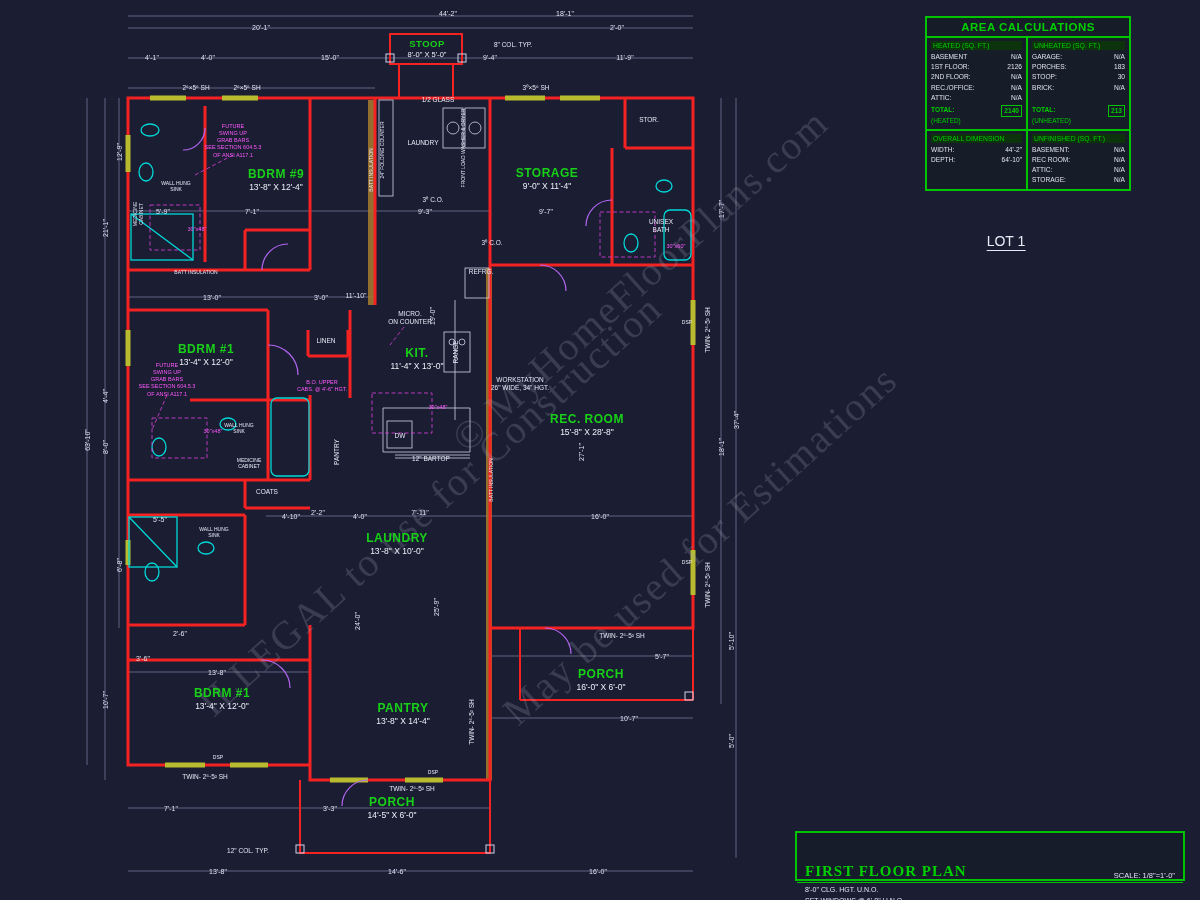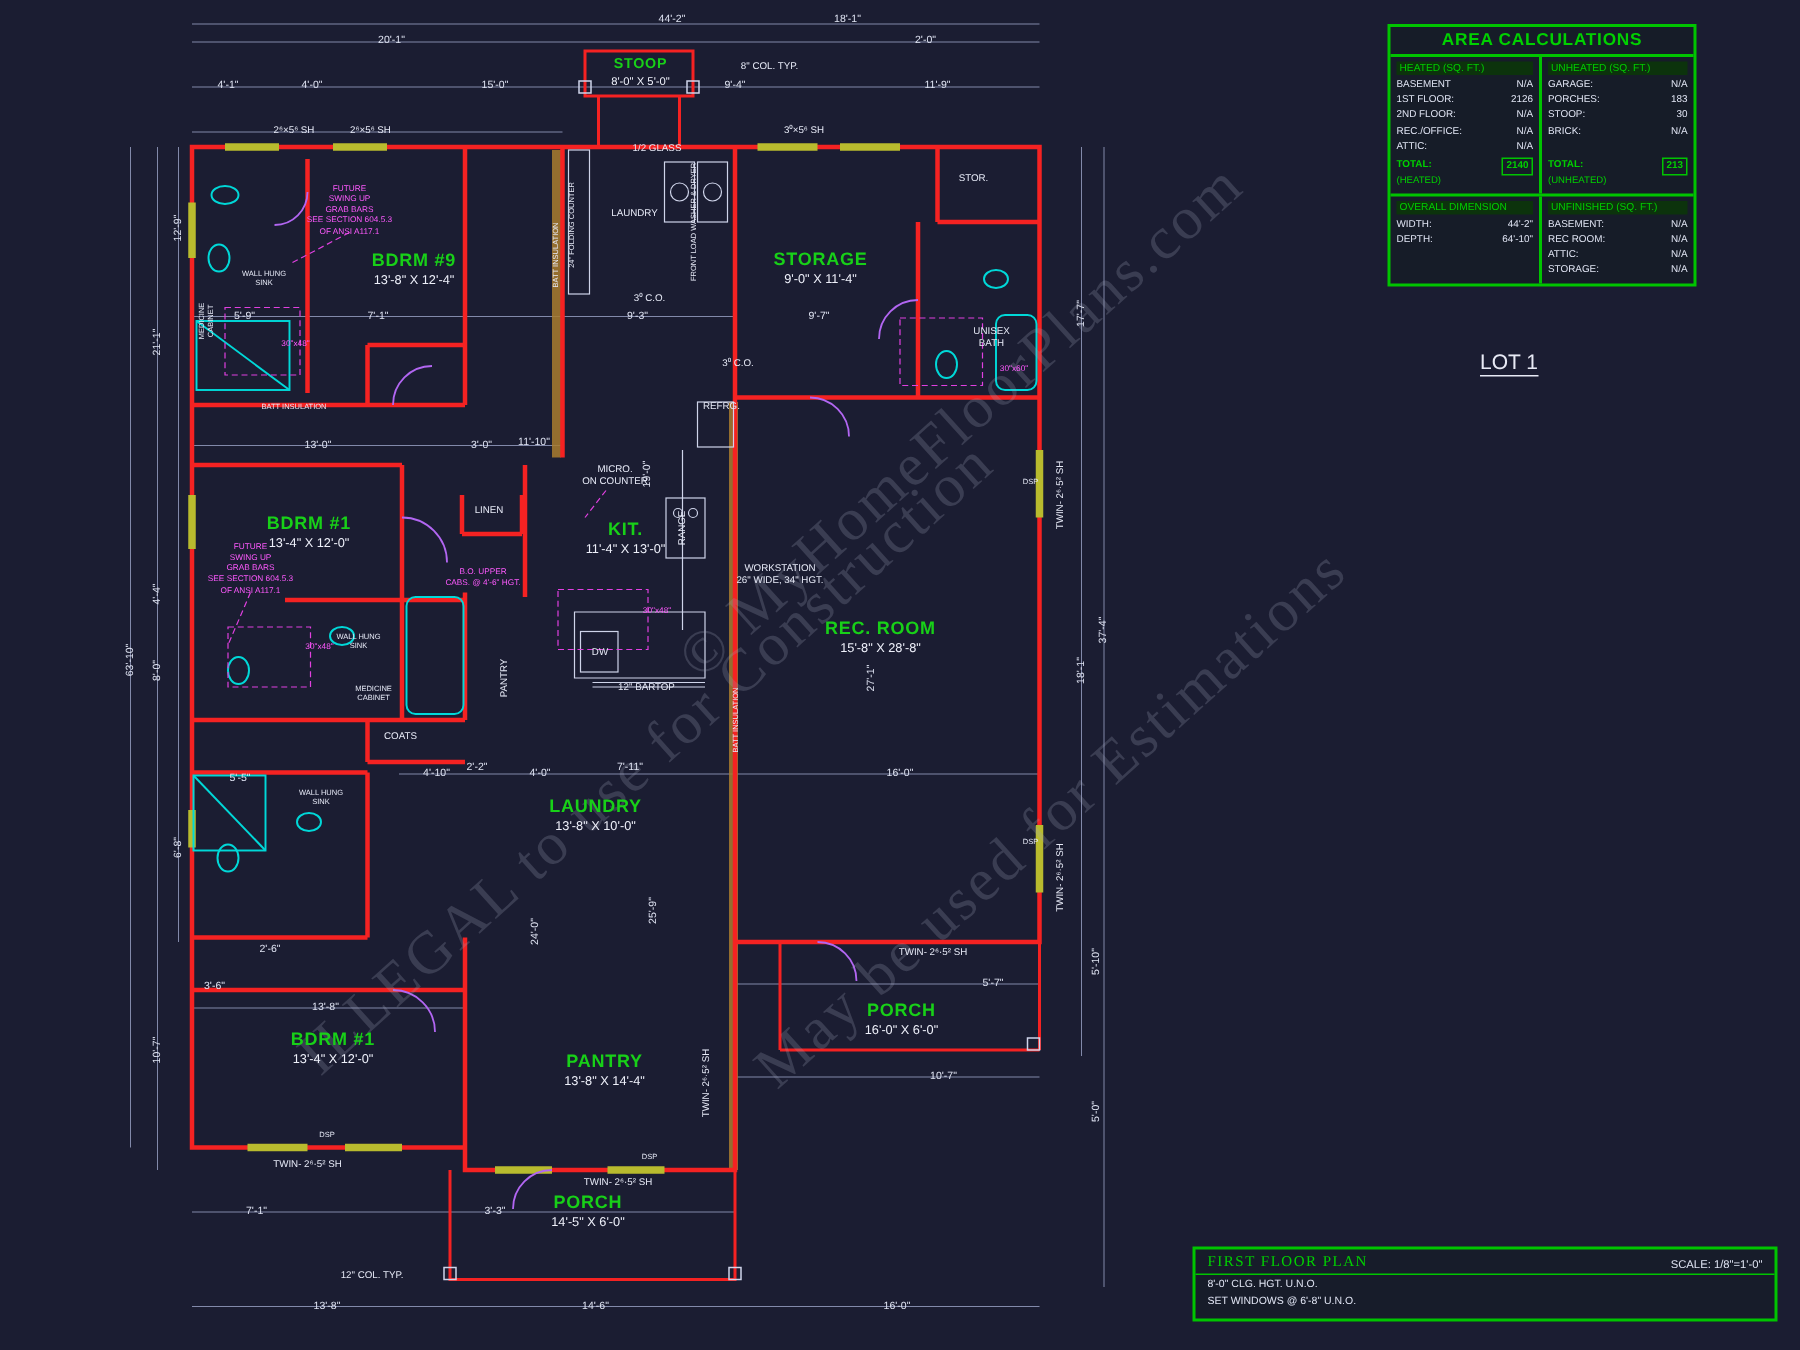--- a/index.html
+++ b/index.html
@@ -36,21 +36,21 @@
   .acal .col{width:50%;padding:2px 4px 3px;box-sizing:border-box;}
   .acal .col.l{border-right:2px solid #00c400;}
   .acal .hd{color:#00cc00;font-size:6.8px;background:#0c330c;padding:1px 2px;margin:1px 0 2px;white-space:nowrap;}
   .acal .rw{display:flex;justify-content:space-between;font-size:6.6px;color:#dfe3f2;line-height:1.55;}
   .acal .rw.tot{color:#00d000;margin-top:2px;font-weight:bold;}
   .acal .rw.tot .val{border:1px solid #00c400;padding:0 2px;}
   .acal .sub{font-size:6.4px;color:#00d000;line-height:1.3;}
   
   .tblock{position:absolute;left:795px;top:831px;width:390px;height:50px;border:2px solid #00c400;box-sizing:border-box;background:rgba(8,26,10,.2);}
   .tblock .r1{display:flex;justify-content:space-between;align-items:flex-end;padding:3px 8px 2px;border-bottom:1px solid #00c400;}
-  .tblock .t{color:#00d000;font-weight:normal;font-size:10px;font-family:"Liberation Serif",serif;letter-spacing:1px;}
+  .tblock .t{color:#00d000;font-weight:bold;font-size:15px;font-family:"Liberation Serif",serif;letter-spacing:1px;margin-top:27px;}
   .tblock .s{color:#dfe3f2;font-size:7.5px;}
   .tblock .r2{padding:2px 8px;color:#dfe3f2;font-size:7px;line-height:1.5;}
 </style>
 </head>
 <body>
 
 <div id="stage">
 
   <svg width="1200" height="900" viewBox="0 0 1200 900">
 

